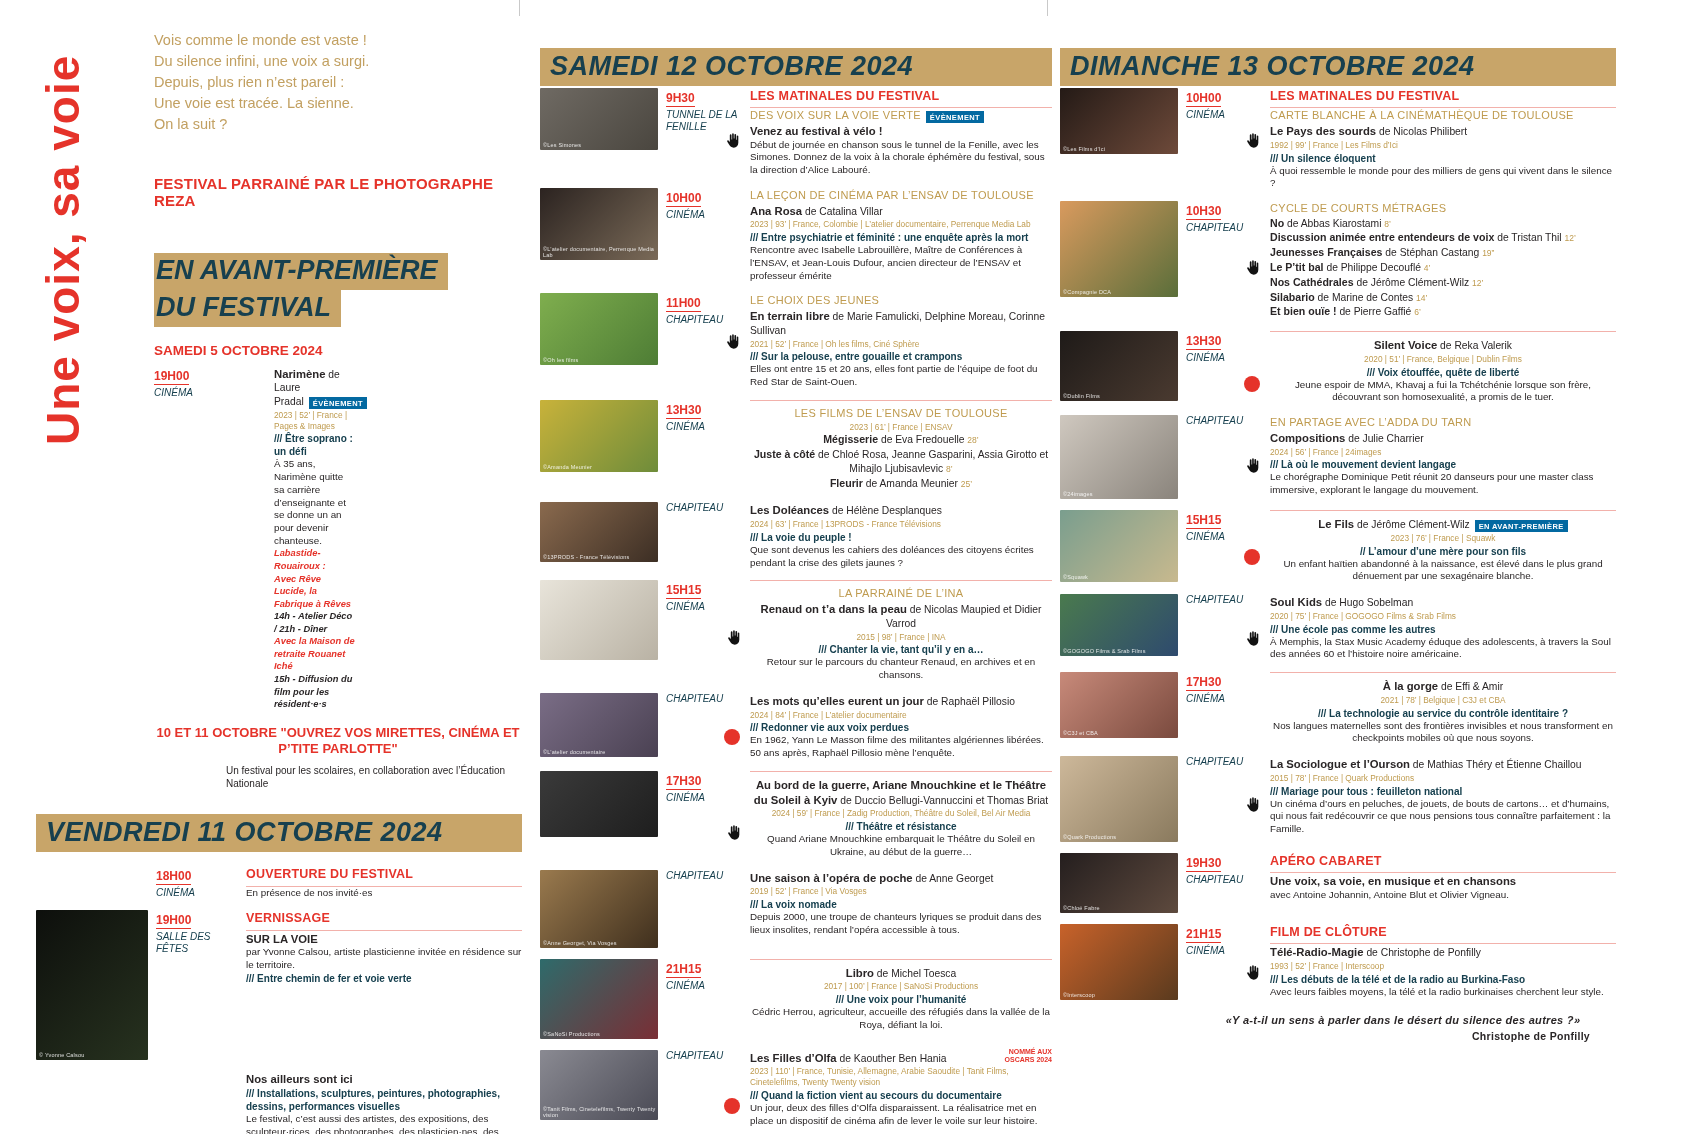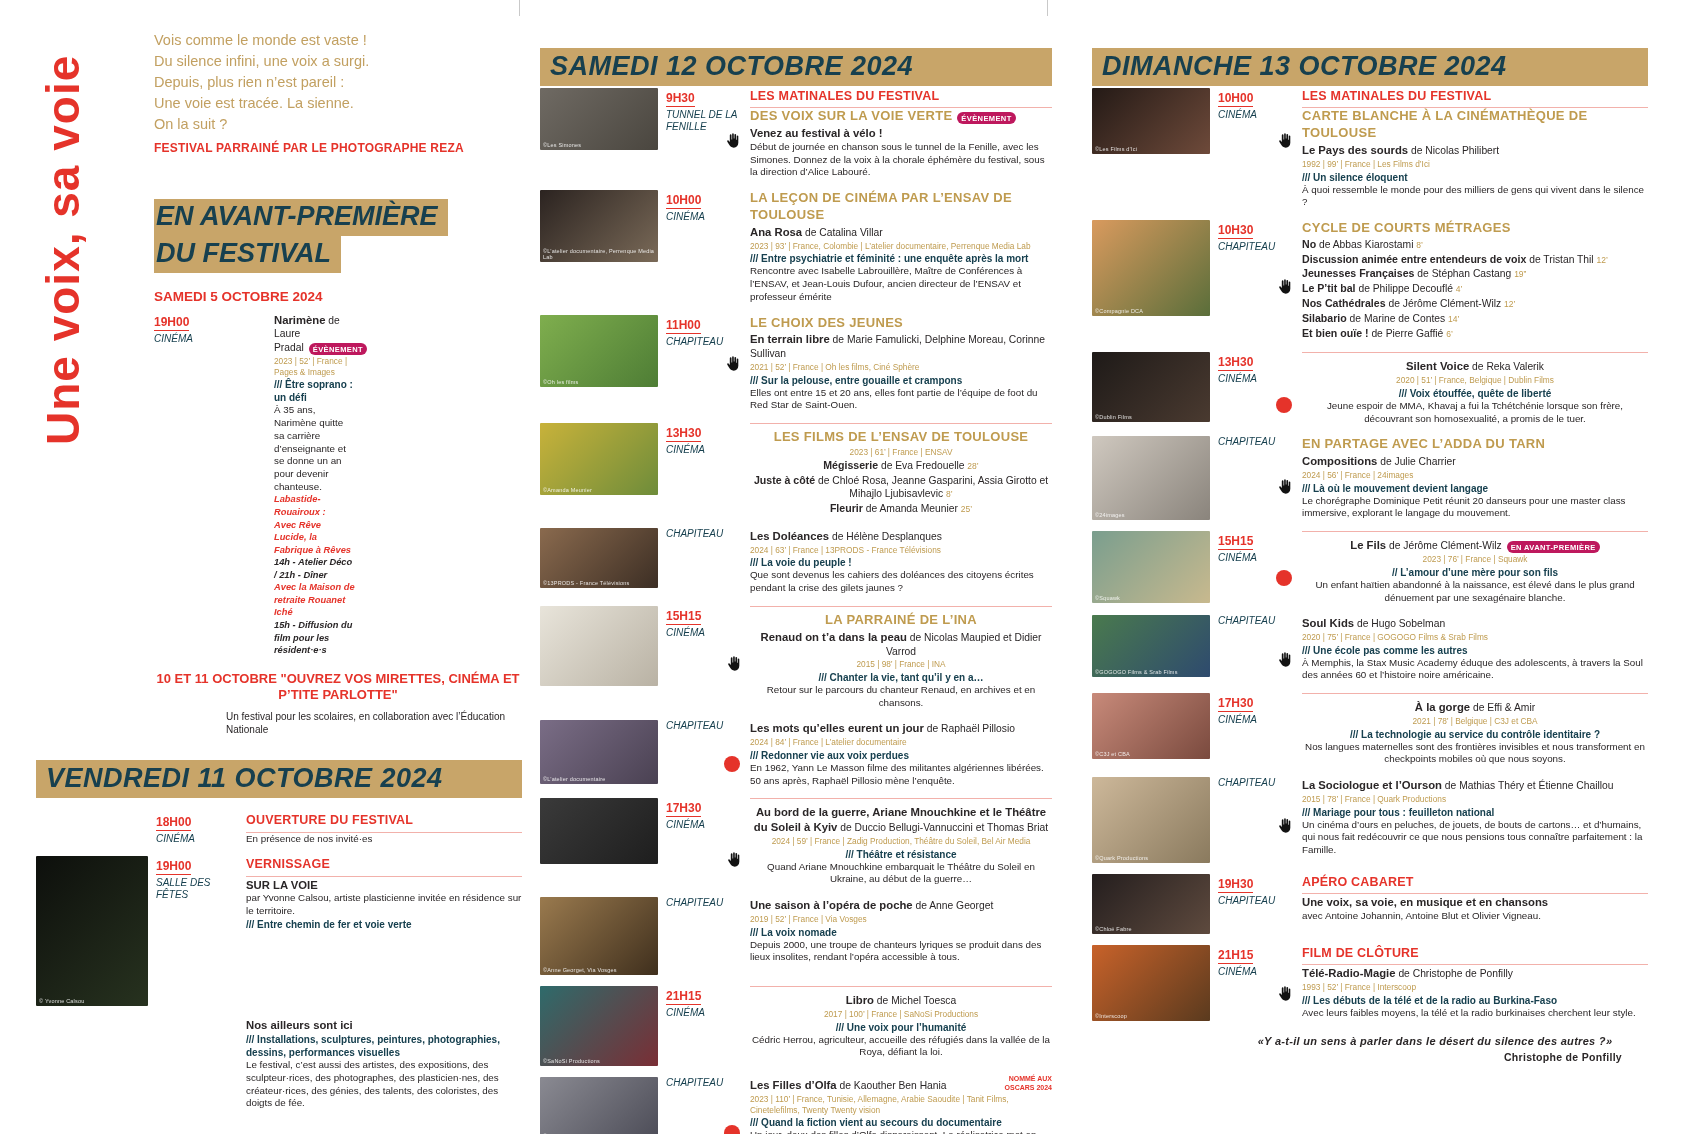--- a/index.html
+++ b/index.html
@@ -5,32 +5,32 @@
   html,body{margin:0;padding:0;}
   body{
     width:1701px;height:1134px;position:relative;overflow:hidden;
     background:#ffffff;color:#2a2627;
     font-family:"Liberation Sans", sans-serif;
   }
   .crop{position:absolute;top:0;width:1px;height:16px;background:#c9c9c9;}
   .panel{position:absolute;top:0;}
   #panel-left{left:36px;width:486px;}
   #panel-mid{left:540px;width:512px;}
-  #panel-right{left:1076px;width:556px;padding-left:16px;}
+  #panel-right{left:1044px;width:556px;padding-left:16px;}
 
   
   .vertical-title{
     position:absolute;left:0;top:26px;height:448px;width:92px;
     writing-mode:vertical-rl;transform:rotate(180deg);
     color:#e5332a;font-weight:800;font-size:46px;letter-spacing:1px;
     text-align:center;
   }
   .intro{padding-left:118px;padding-top:30px;}
   .poem{color:#c2a061;font-size:14.5px;line-height:1.45;white-space:pre-line;}
-  .patron{color:#e5332a;font-weight:bold;font-size:12px;margin-top:6px;letter-spacing:.2px;}
+  .patron{color:#e5332a;font-weight:bold;font-size:15px;margin-top:40px;letter-spacing:.2px;}
   .preview-title{margin-top:44px;font-style:italic;font-weight:bold;font-size:27px;color:#17404f;line-height:1.25;}
   .preview-title span{background:#c8a569;padding:1px 10px 2px 2px;display:inline-block;}
   .date-heading{color:#e5332a;font-weight:bold;font-size:13.5px;margin:16px 0 8px;}
   .schools{margin-top:14px;}
   .schools-heading{color:#e5332a;font-weight:bold;font-size:13px;text-align:center;white-space:pre-line;line-height:1.3;}
   .schools-body{font-size:10px;padding-left:72px;margin-top:6px;line-height:1.3;}
 
   .day-bar{background:#c8a569;color:#17404f;font-style:italic;font-weight:bold;
     font-size:27px;padding:3px 10px 4px;letter-spacing:.5px;white-space:nowrap;}
   #panel-left .day-bar{margin:24px 0 14px;}
@@ -43,23 +43,23 @@
   .photo{width:100%;height:64px;position:relative;border-radius:1px;}
   .credit{position:absolute;left:3px;bottom:2px;font-size:5.5px;color:rgba(255,255,255,.85);letter-spacing:.2px;}
   .time{color:#e5332a;font-weight:bold;font-size:12px;border-bottom:1.5px solid #e5332a;
     display:inline-block;padding-bottom:1px;margin-bottom:2px;}
   .venue{color:#17404f;font-style:italic;font-size:10px;line-height:1.15;}
   .ev-content{position:relative;font-size:9.8px;line-height:1.3;}
   .ev-content.ruled{border-top:1.5px solid #f2b1ab;padding-top:5px;text-align:center;}
   .ev-header{color:#e5332a;font-weight:bold;font-size:12.5px;border-bottom:1.5px solid #f2b1ab;
     padding-bottom:3px;letter-spacing:.2px;}
   .strand-row{margin-bottom:1px;}
-  .strand{color:#bf9b4f;font-weight:bold;font-size:13px;letter-spacing:.3px;}
-  .badge{background:#be185d;color:#ffffff;font-weight:bold;font-size:7.5px;
-    padding:1.5px 4px 2px;margin-left:5px;letter-spacing:.4px;white-space:nowrap;border-radius:6px;}
+  .strand{color:#bf9b4f;font-weight:normal;font-size:11px;letter-spacing:.3px;}
+  .badge{background:#0369a1;color:#ffffff;font-weight:bold;font-size:7.5px;
+    padding:1.5px 4px 2px;margin-left:5px;letter-spacing:.4px;white-space:nowrap;}
   .title-line{margin-top:1px;}
   .ftitle{font-weight:bold;font-size:11.3px;}
   .fsuffix{font-size:10.3px;}
   .fdur{color:#bf9b4f;font-size:8.5px;}
   .film-item{margin-bottom:1px;}
   .film-item .ftitle{font-size:10.6px;}
   .meta{color:#bf9b4f;font-size:8.3px;margin:1px 0;}
   .tagline{color:#17404f;font-weight:bold;font-size:10px;}
   .body{font-size:9.8px;}
   .xline{font-size:9.3px;font-style:italic;font-weight:bold;line-height:1.35;}

